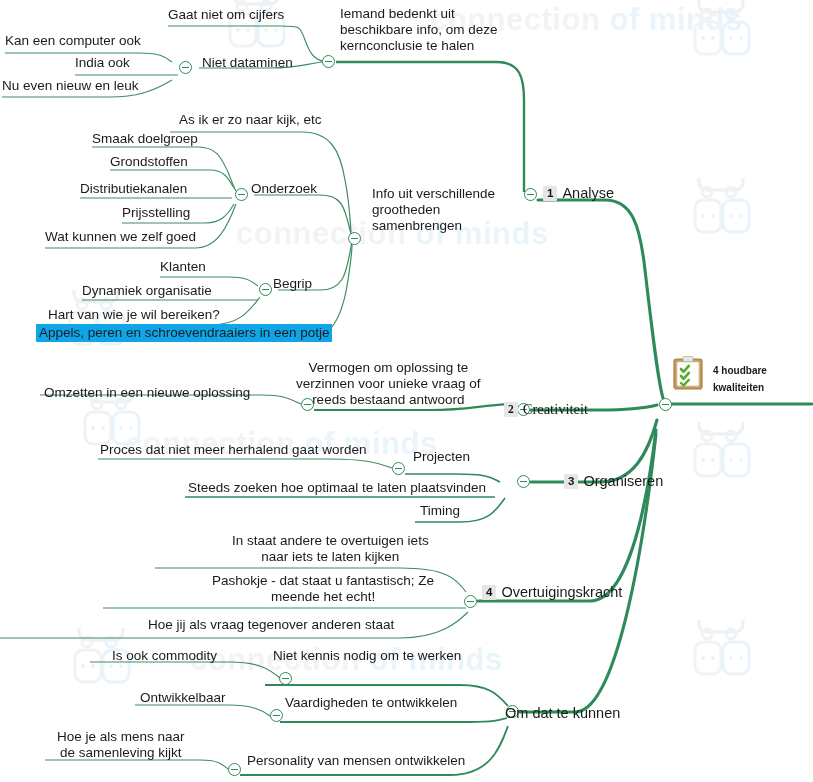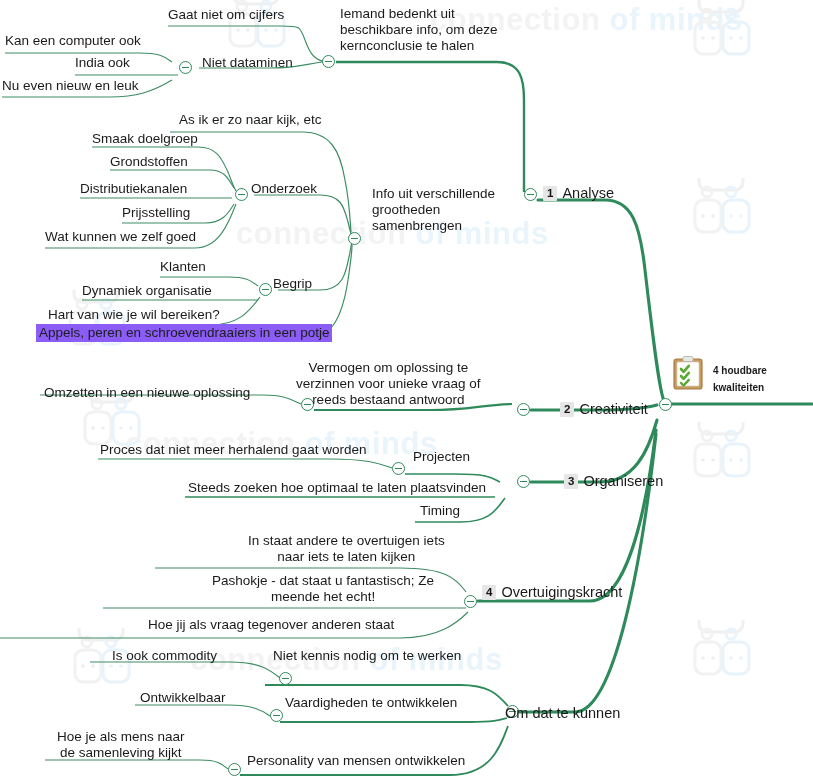--- a/index.html
+++ b/index.html
@@ -15,21 +15,21 @@
   
   #wires{position:absolute;left:0;top:0;width:813px;height:782px;pointer-events:none;}
 
   
   .node{position:absolute;white-space:nowrap;color:#1a1a1a;line-height:16px;}
   .node.lvl3{font-size:13.5px;text-align:center;}
   .node.lvl2{font-size:13.5px;}
   .node.main{font-size:14.5px;font-weight:400;}
   .node.root{font-size:10px;font-weight:700;line-height:17px;}
 
-  .hl{background:#8b5cf6;padding:1px 3px 2px 3px;color:#1c1c1c;}
+  .hl{background:#0ea5e9;padding:1px 3px 2px 3px;color:#1c1c1c;}
 
   .numbox{display:inline-block;background:#e6e6e6;color:#141414;font-weight:700;
           font-size:11.5px;line-height:13px;padding:1px 4px;margin-right:5px;
           vertical-align:1px;border-radius:1px;}
 
   
   .toggle{position:absolute;width:13px;height:13px;border-radius:50%;
           background:#fff;border:1.3px solid #2f8a5b;box-sizing:border-box;}
   .toggle::after{content:"";position:absolute;left:2px;top:5px;width:7px;height:1.3px;background:#2f8a5b;}
 
@@ -270,33 +270,33 @@
   <div class="node main" style="left:543px;top:185px;text-align:right;">
     <span class="numbox">1</span><span>Analyse</span>
   </div>
 
   <div class="node lvl3" style="left:44px;top:385px;">Omzetten in een nieuwe oplossing</div>
   <div class="node lvl2" style="left:296px;top:360px;text-align:center;">
     <div>Vermogen om oplossing te</div>
     <div>verzinnen voor unieke vraag of</div>
     <div>reeds bestaand antwoord</div>
   </div>
-  <div class="node main" style="left:560px;top:401px;">
+  <div class="node main" style="left:504px;top:401px;font-family:Liberation Serif, serif;">
     <span class="numbox">2</span><span>Creativiteit</span>
   </div>
 
   <div class="node lvl3" style="left:100px;top:442px;">Proces dat niet meer herhalend gaat worden</div>
   <div class="node lvl2" style="left:413px;top:449px;">Projecten</div>
   <div class="node lvl3" style="left:188px;top:480px;">Steeds zoeken hoe optimaal te laten plaatsvinden</div>
   <div class="node lvl2" style="left:420px;top:503px;">Timing</div>
   <div class="node main" style="left:540px;top:473px;padding-left:24px;">
     <span class="numbox">3</span><span>Organiseren</span>
   </div>
 
-  <div class="node lvl3" style="left:248px;top:533px;">
+  <div class="node lvl3" style="left:232px;top:533px;">
     <div>In staat andere te overtuigen iets</div>
     <div>naar iets te laten kijken</div>
   </div>
   <div class="node lvl3" style="left:212px;top:573px;">
     <div>Pashokje - dat staat u fantastisch; Ze</div>
     <div>meende het echt!</div>
   </div>
   <div class="node lvl3" style="left:148px;top:617px;">Hoe jij als vraag tegenover anderen staat</div>
   <div class="node main" style="left:482px;top:584px;">
     <span class="numbox">4</span><span>Overtuigingskracht</span>

